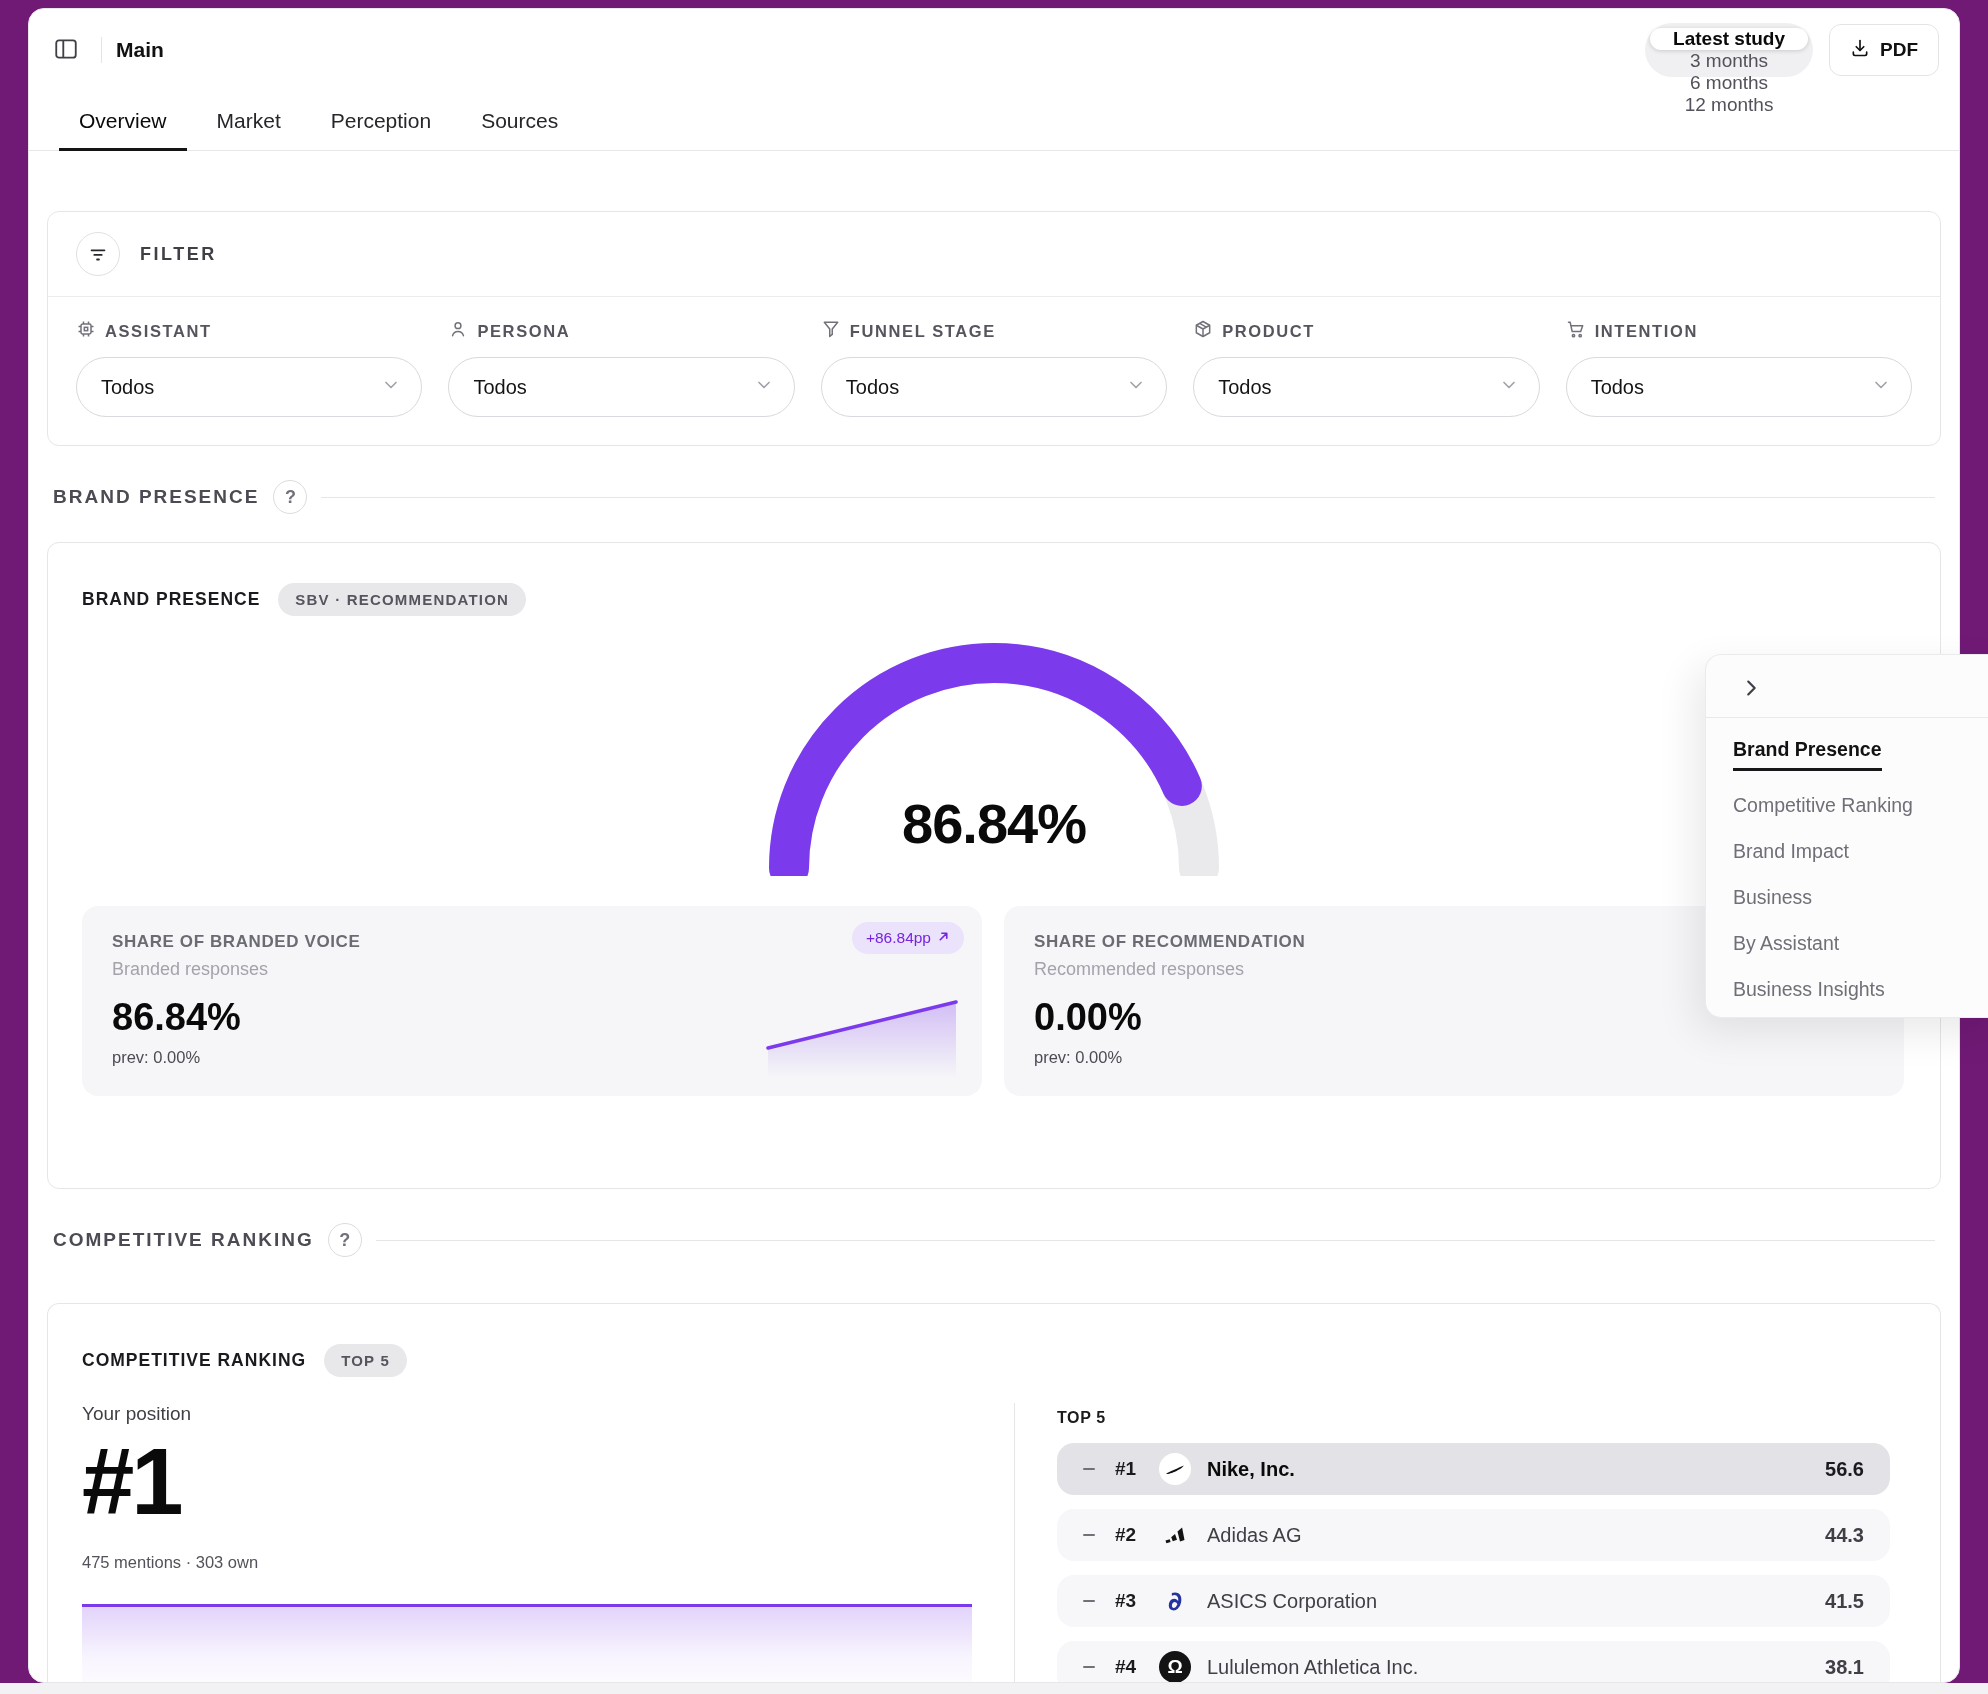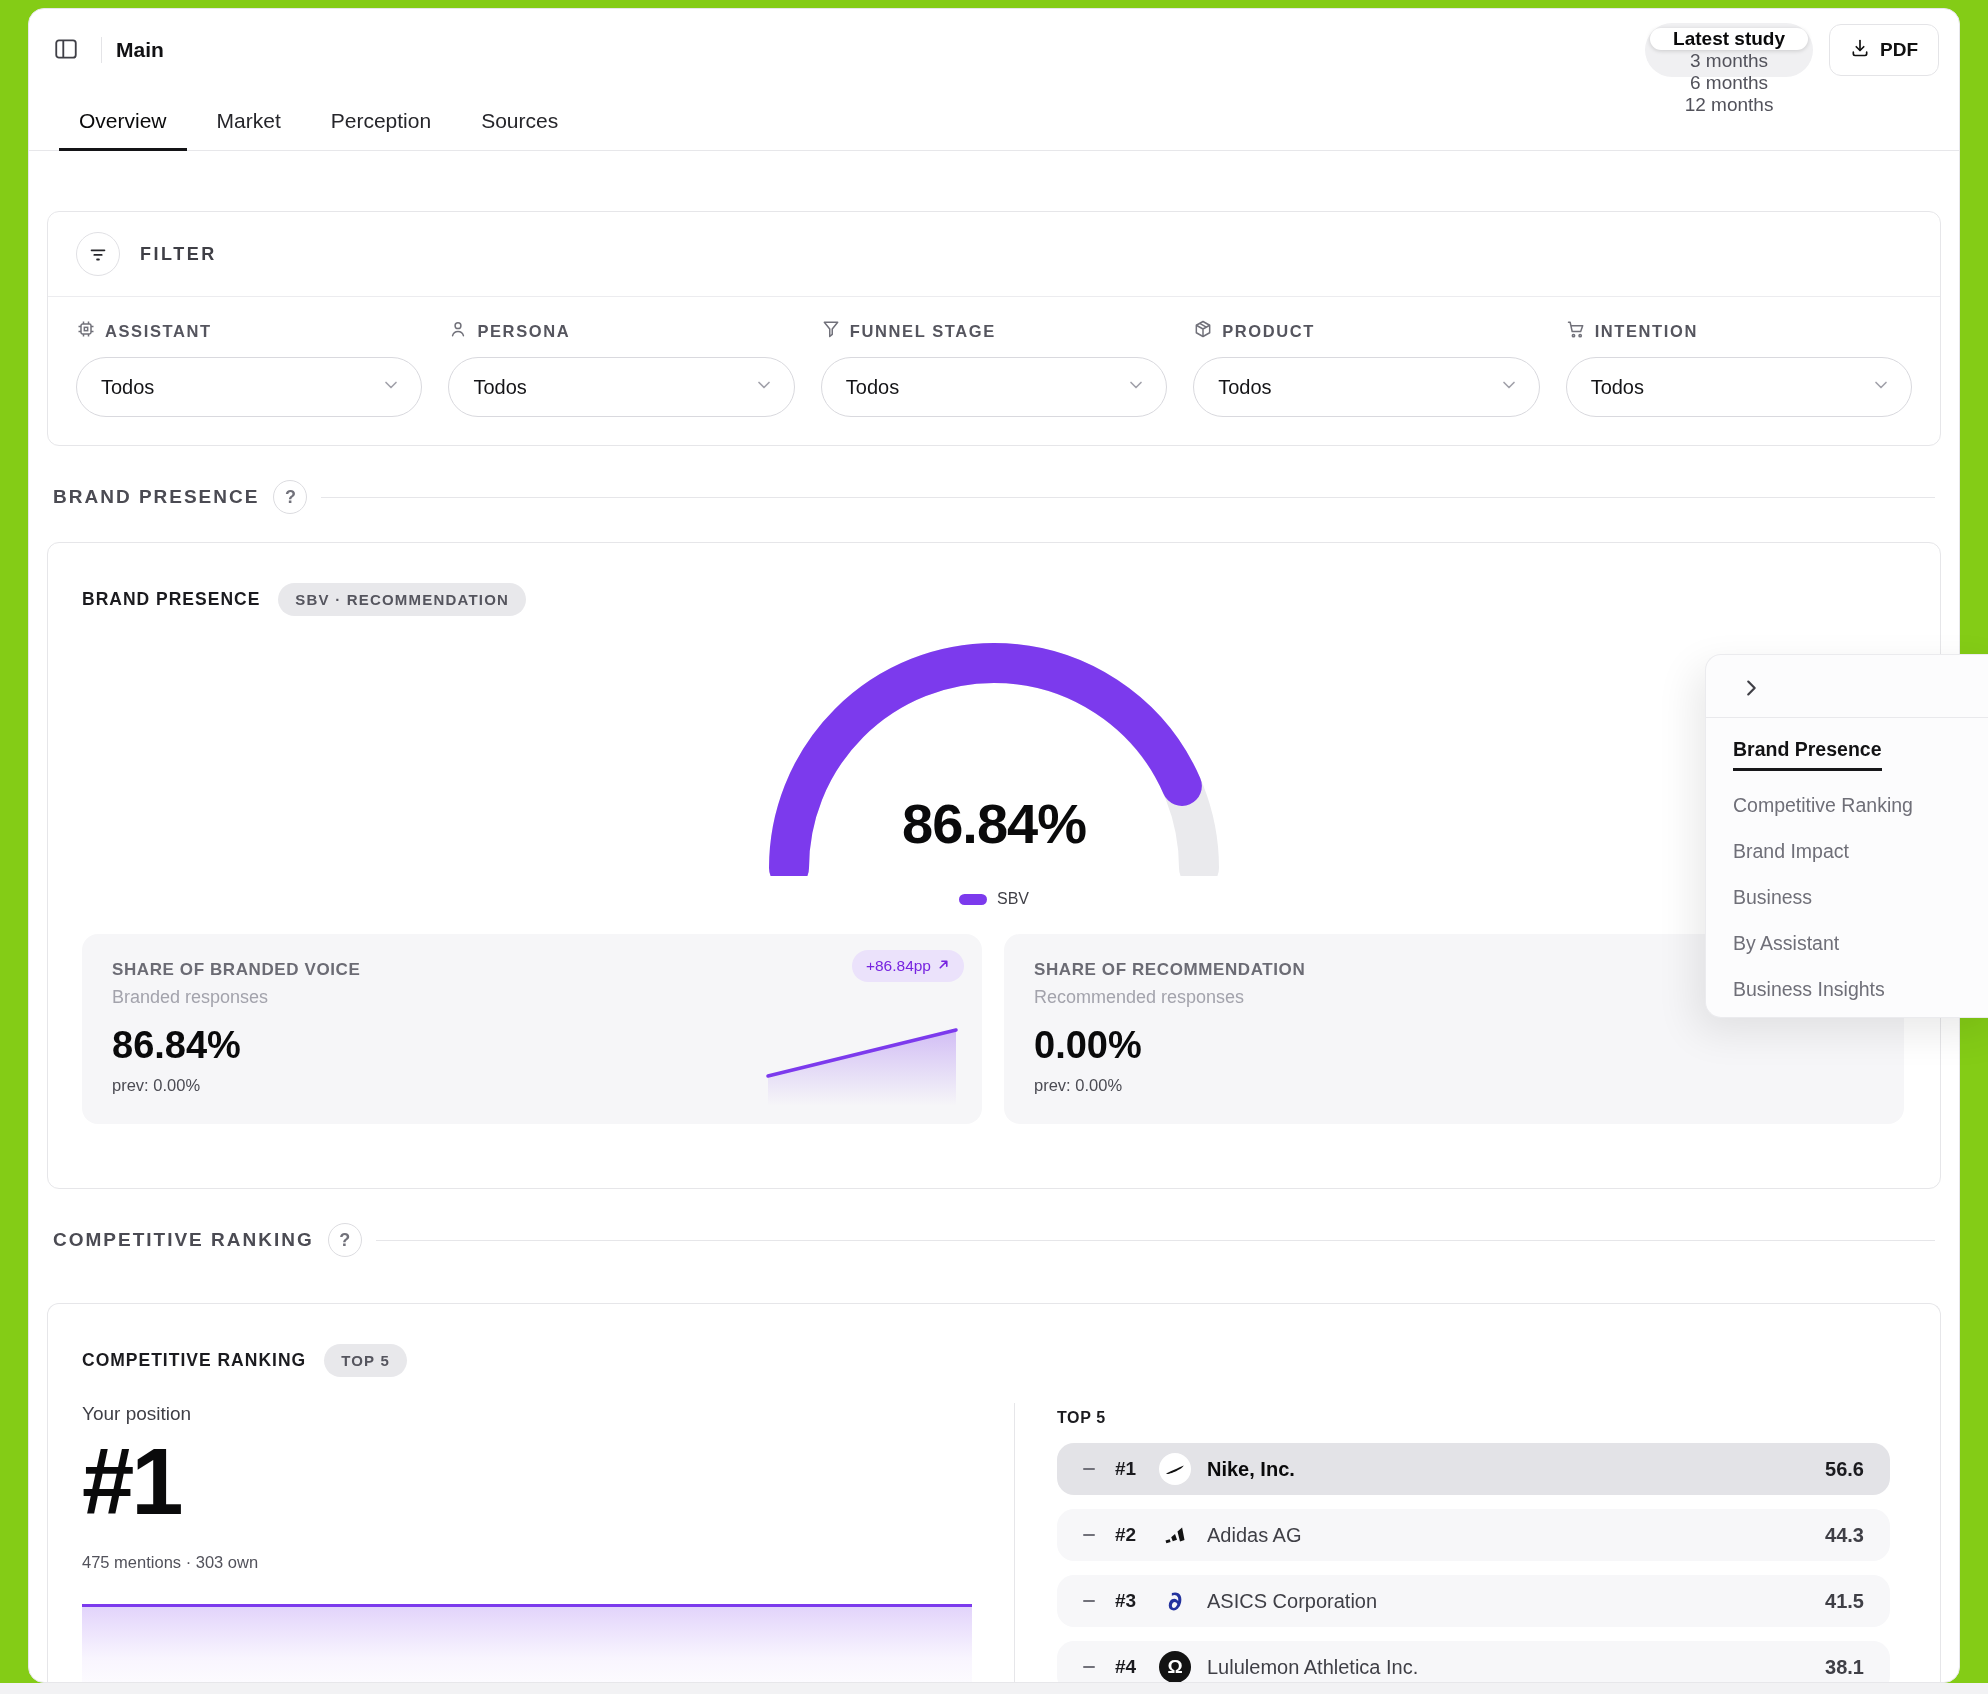--- a/index.html
+++ b/index.html
@@ -1,18 +1,18 @@
 <!DOCTYPE html>
 <html style="--accent: #7C3AED;"><head>
 <meta charset="utf-8">
 <style>
   * { margin:0; padding:0; box-sizing:border-box; }
   :root { --accent:#7C3AED; }
   html,body { background:#F2F2F4; font-family:"Liberation Sans", sans-serif; color:#18181B; }
-  .page { position:relative; width:1988px; height:1694px; background:#84cc16; overflow:hidden; }
+  .page { position:relative; width:1988px; height:1694px; background:#701a75; overflow:hidden; }
 
   
   .window { position:absolute; left:28px; top:8px; width:1932px; height:1675px;
     background:#FFFFFF; border:1px solid #E7E7EA; border-radius:16px; overflow:hidden; }
 
   
   .topbar { height:82px; display:flex; align-items:center; justify-content:space-between; padding:0 20px 0 16px; }
   .topbar-left { display:flex; align-items:center; gap:14px; }
   .icon-btn { width:42px; height:42px; border:none; background:transparent; border-radius:8px; display:flex; align-items:center; justify-content:center; color:#3F3F46; cursor:pointer; }
   .vdiv { width:1px; height:26px; background:#E4E4E7; }
@@ -267,24 +267,20 @@
           <div class="pill-badge">SBV · RECOMMENDATION</div>
         </div>
 
         <div class="gauge-wrap">
           <svg width="474" height="252" viewBox="0 0 474 252">
             <path d="M 32 244 A 205 205 0 0 1 442 244" fill="none" stroke="#EAEAED" stroke-width="40" stroke-linecap="round"></path>
             <path id="gauge-arc" d="M 32 244 A 205 205 0 0 1 442 244" fill="none" stroke="var(--accent)" stroke-width="40" stroke-linecap="round" style="stroke-dasharray: 559.351, 644.117;"></path>
           </svg>
           <div class="gauge-value">86.84%</div>
         </div>
-        <div class="gauge-legend">
-          <span class="legend-swatch"></span>
-          <span class="legend-label">SBV</span>
-        </div>
 
         <div class="metrics-row">
           <div class="metric-card">
             <div class="metric-title">SHARE OF BRANDED VOICE</div>
             <div class="metric-sub">Branded responses</div>
             <div class="metric-value">86.84%</div>
             <div class="metric-prev">prev: 0.00%</div>
             <div class="delta-badge">
               <span>+86.84pp</span>
               <span><svg width="13" height="13" viewBox="0 0 24 24" fill="none" stroke="currentColor" stroke-width="3" stroke-linecap="round" stroke-linejoin="round">

